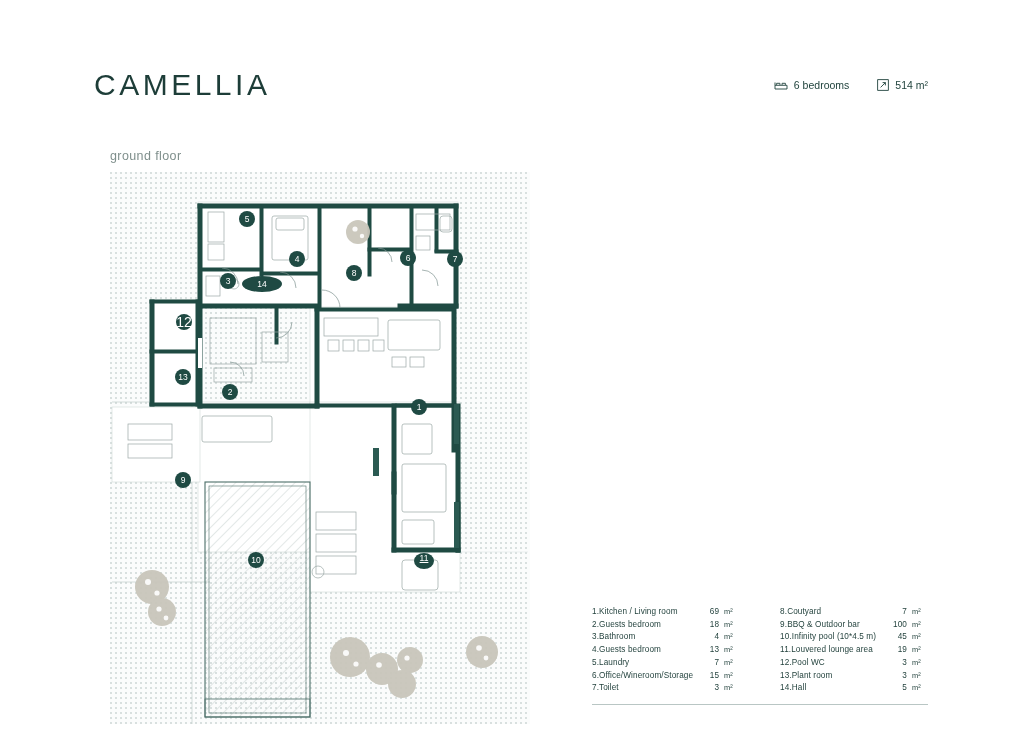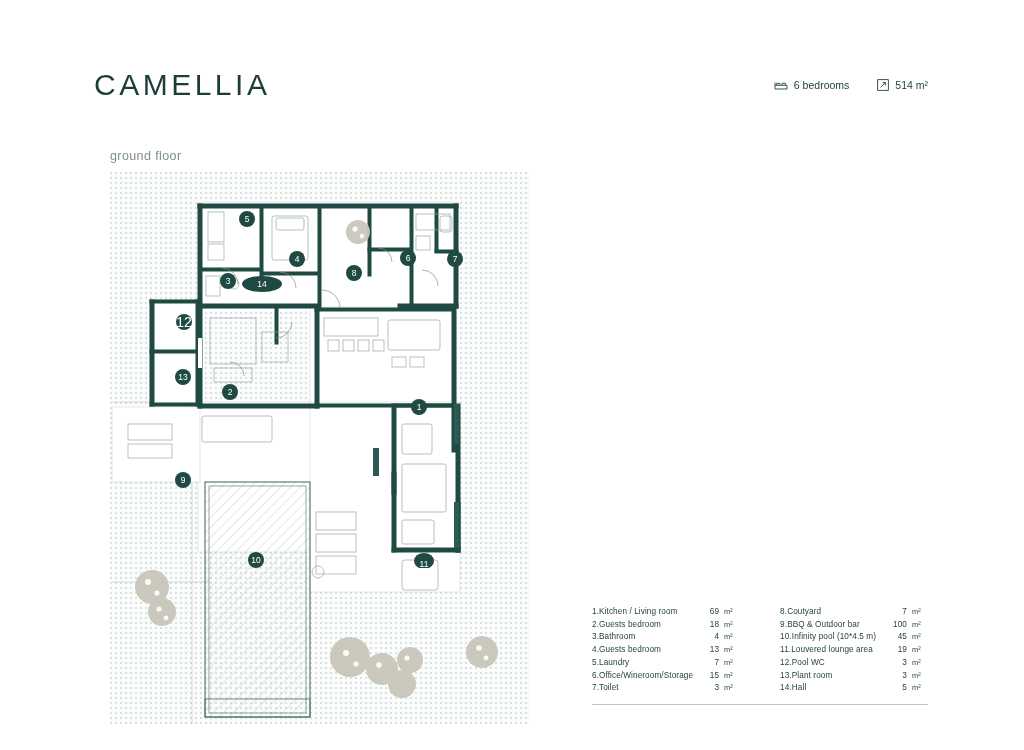--- a/index.html
+++ b/index.html
@@ -335,21 +335,21 @@
         </div>
         <div style="position: absolute; width: 16px; height: 16px; border-radius: 50%; background: rgb(31, 74, 67); color: rgb(255, 255, 255); font-size: 8.5px; display: flex; align-items: center; justify-content: center; left: 236px; top: 93px;">
           <span>8</span>
         </div>
         <div style="position: absolute; width: 16px; height: 16px; border-radius: 50%; background: rgb(31, 74, 67); color: rgb(255, 255, 255); font-size: 8.5px; display: flex; align-items: center; justify-content: center; left: 65px; top: 300px;">
           <span>9</span>
         </div>
         <div style="position: absolute; width: 16px; height: 16px; border-radius: 50%; background: rgb(31, 74, 67); color: rgb(255, 255, 255); font-size: 8.5px; display: flex; align-items: center; justify-content: center; left: 138px; top: 380px;">
           <span>10</span>
         </div>
-        <div style="position: absolute; width: 20px; height: 16px; border-radius: 50%; background: rgb(31, 74, 67); color: rgb(255, 255, 255); font-size: 8.5px; display: flex; align-items: flex-end; justify-content: center; left: 304px; top: 381px; text-decoration: underline;">
+        <div style="position: absolute; width: 20px; height: 16px; border-radius: 50%; background: rgb(31, 74, 67); color: rgb(255, 255, 255); font-size: 8.5px; display: flex; align-items: flex-start; justify-content: center; left: 304px; top: 381px; text-decoration: underline;">
           <span>11</span>
         </div>
         <div style="position: absolute; width: 16px; height: 16px; border-radius: 50%; background: rgb(31, 74, 67); color: rgb(255, 255, 255); font-size: 14px; display: flex; align-items: center; justify-content: center; left: 66px; top: 142px;">
           <span>12</span>
         </div>
         <div style="position: absolute; width: 16px; height: 16px; border-radius: 50%; background: rgb(31, 74, 67); color: rgb(255, 255, 255); font-size: 8.5px; display: flex; align-items: center; justify-content: center; left: 65px; top: 197px;">
           <span>13</span>
         </div>
         <div style="position: absolute; width: 40px; height: 16px; border-radius: 50%; background: rgb(31, 74, 67); color: rgb(255, 255, 255); font-size: 8.5px; display: flex; align-items: center; justify-content: center; left: 132px; top: 104px;">
           <span>14</span>

